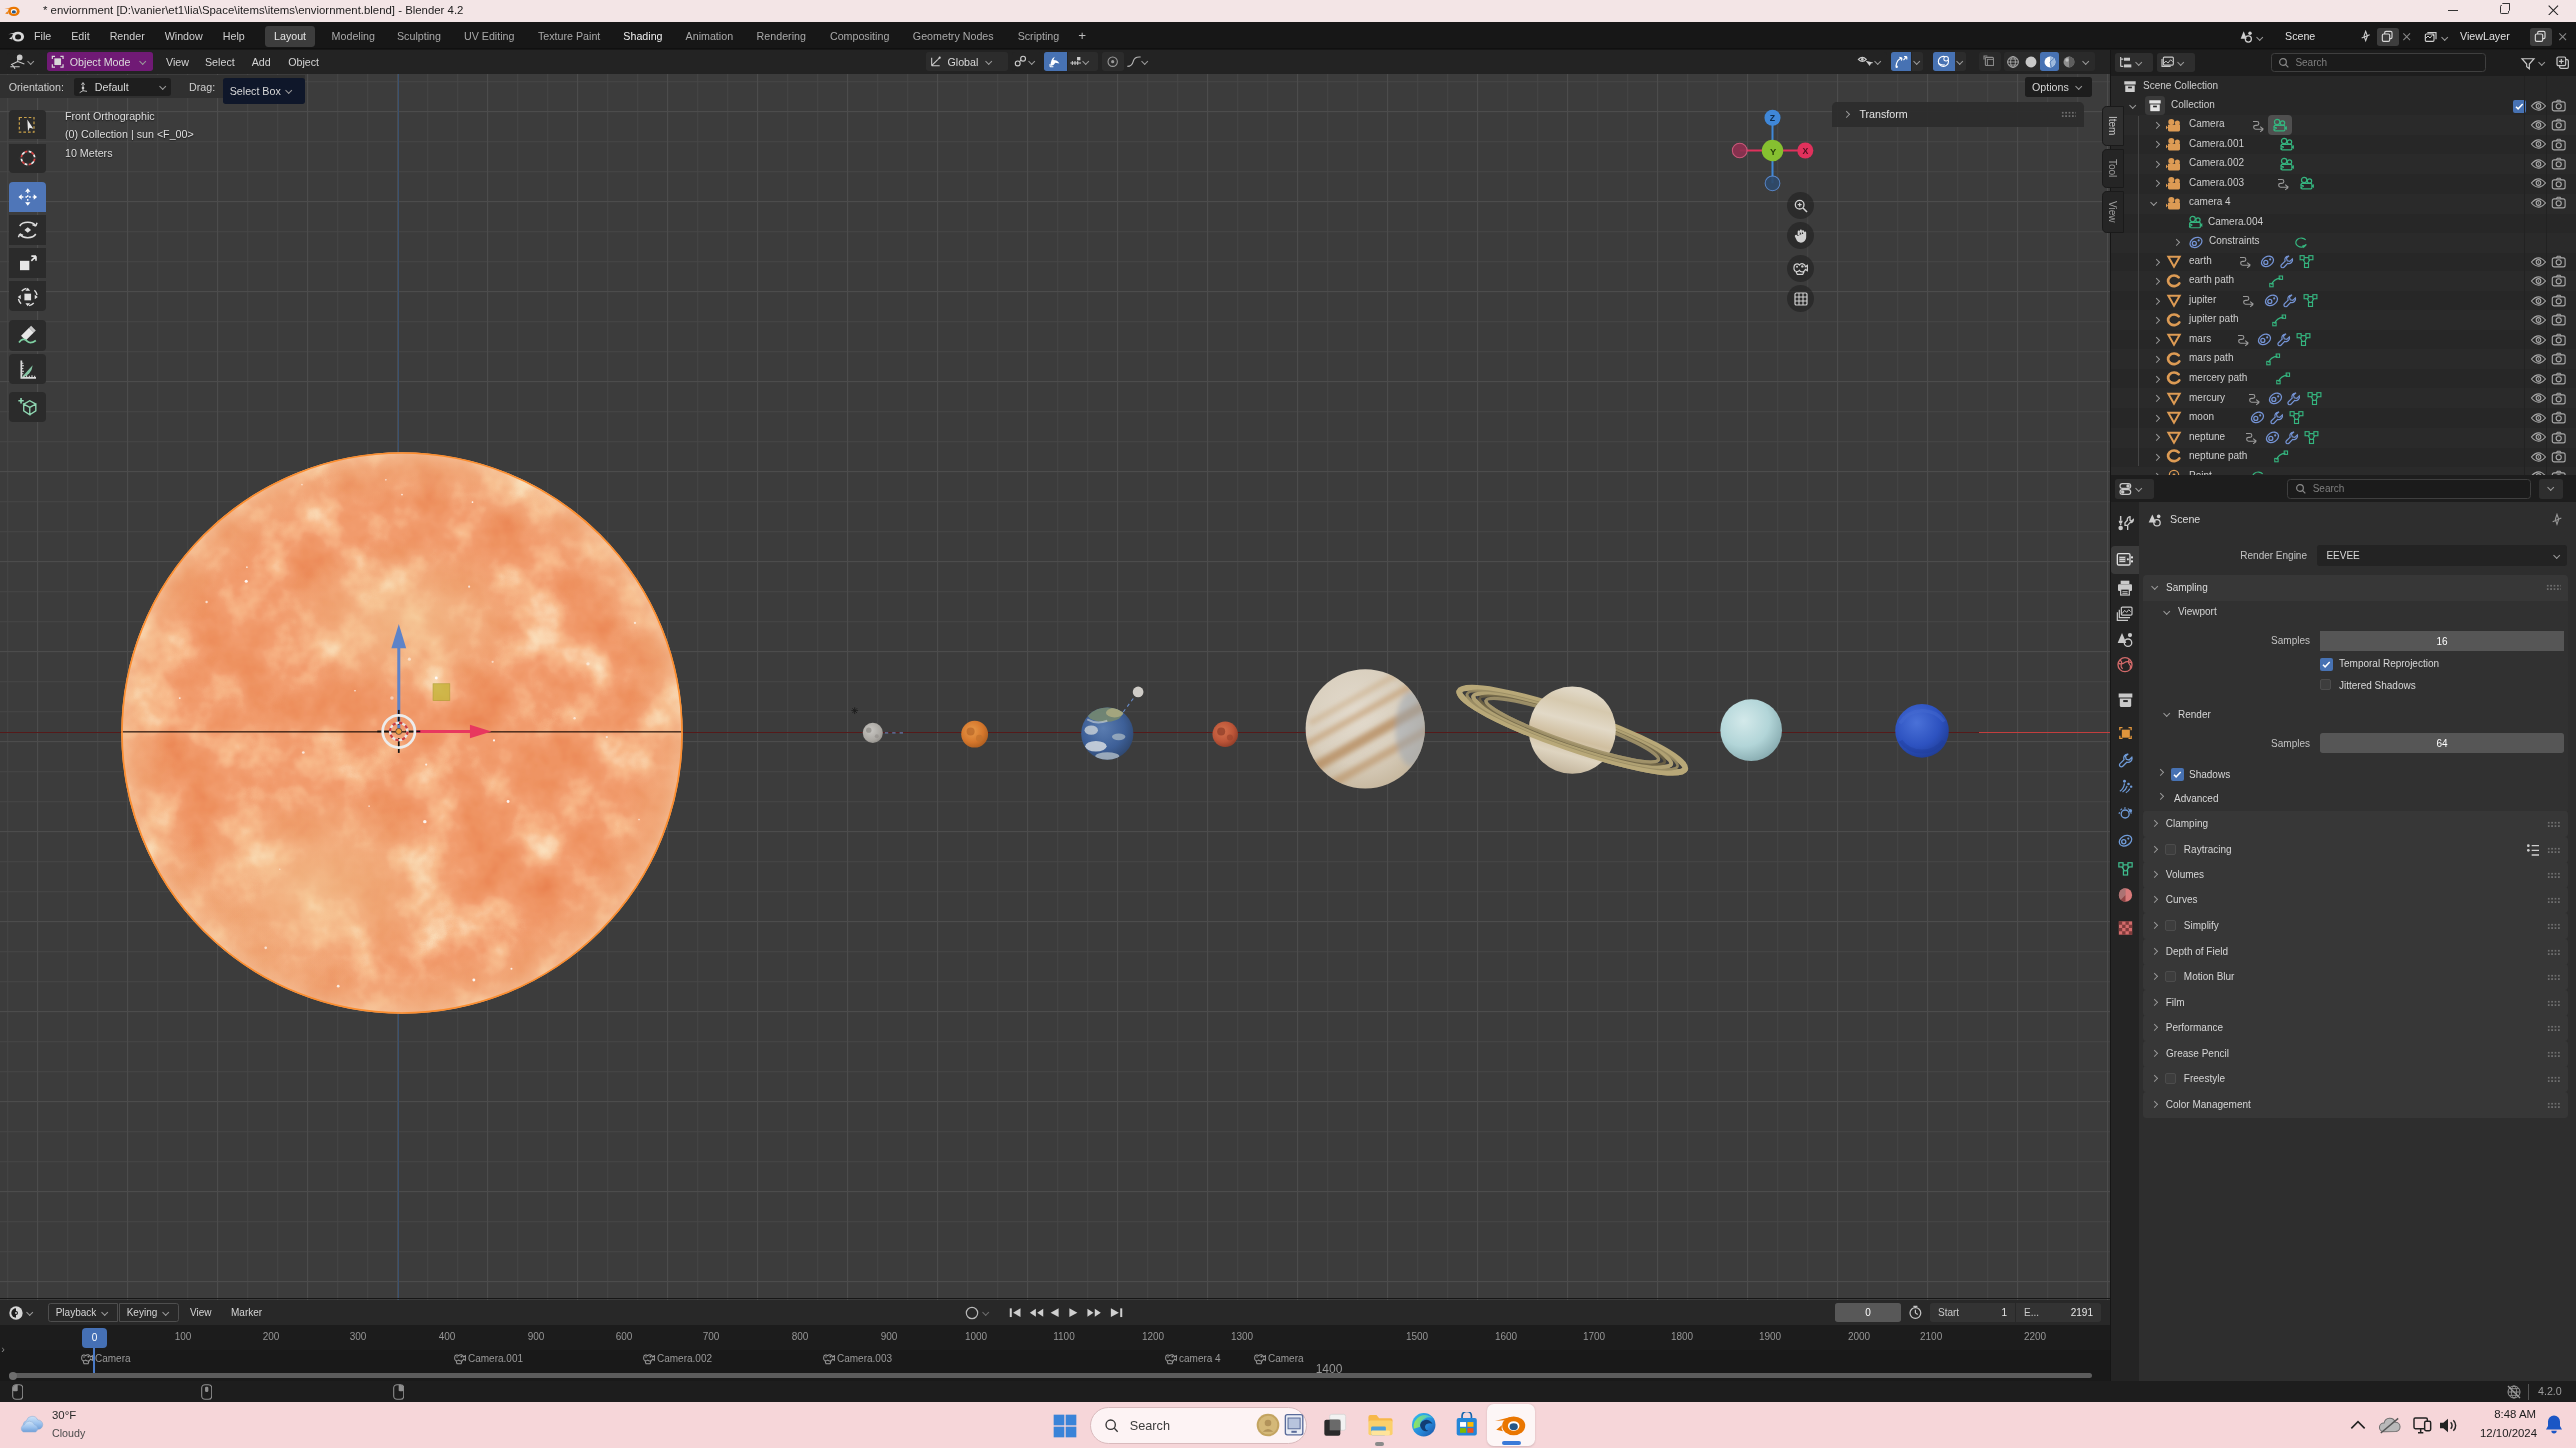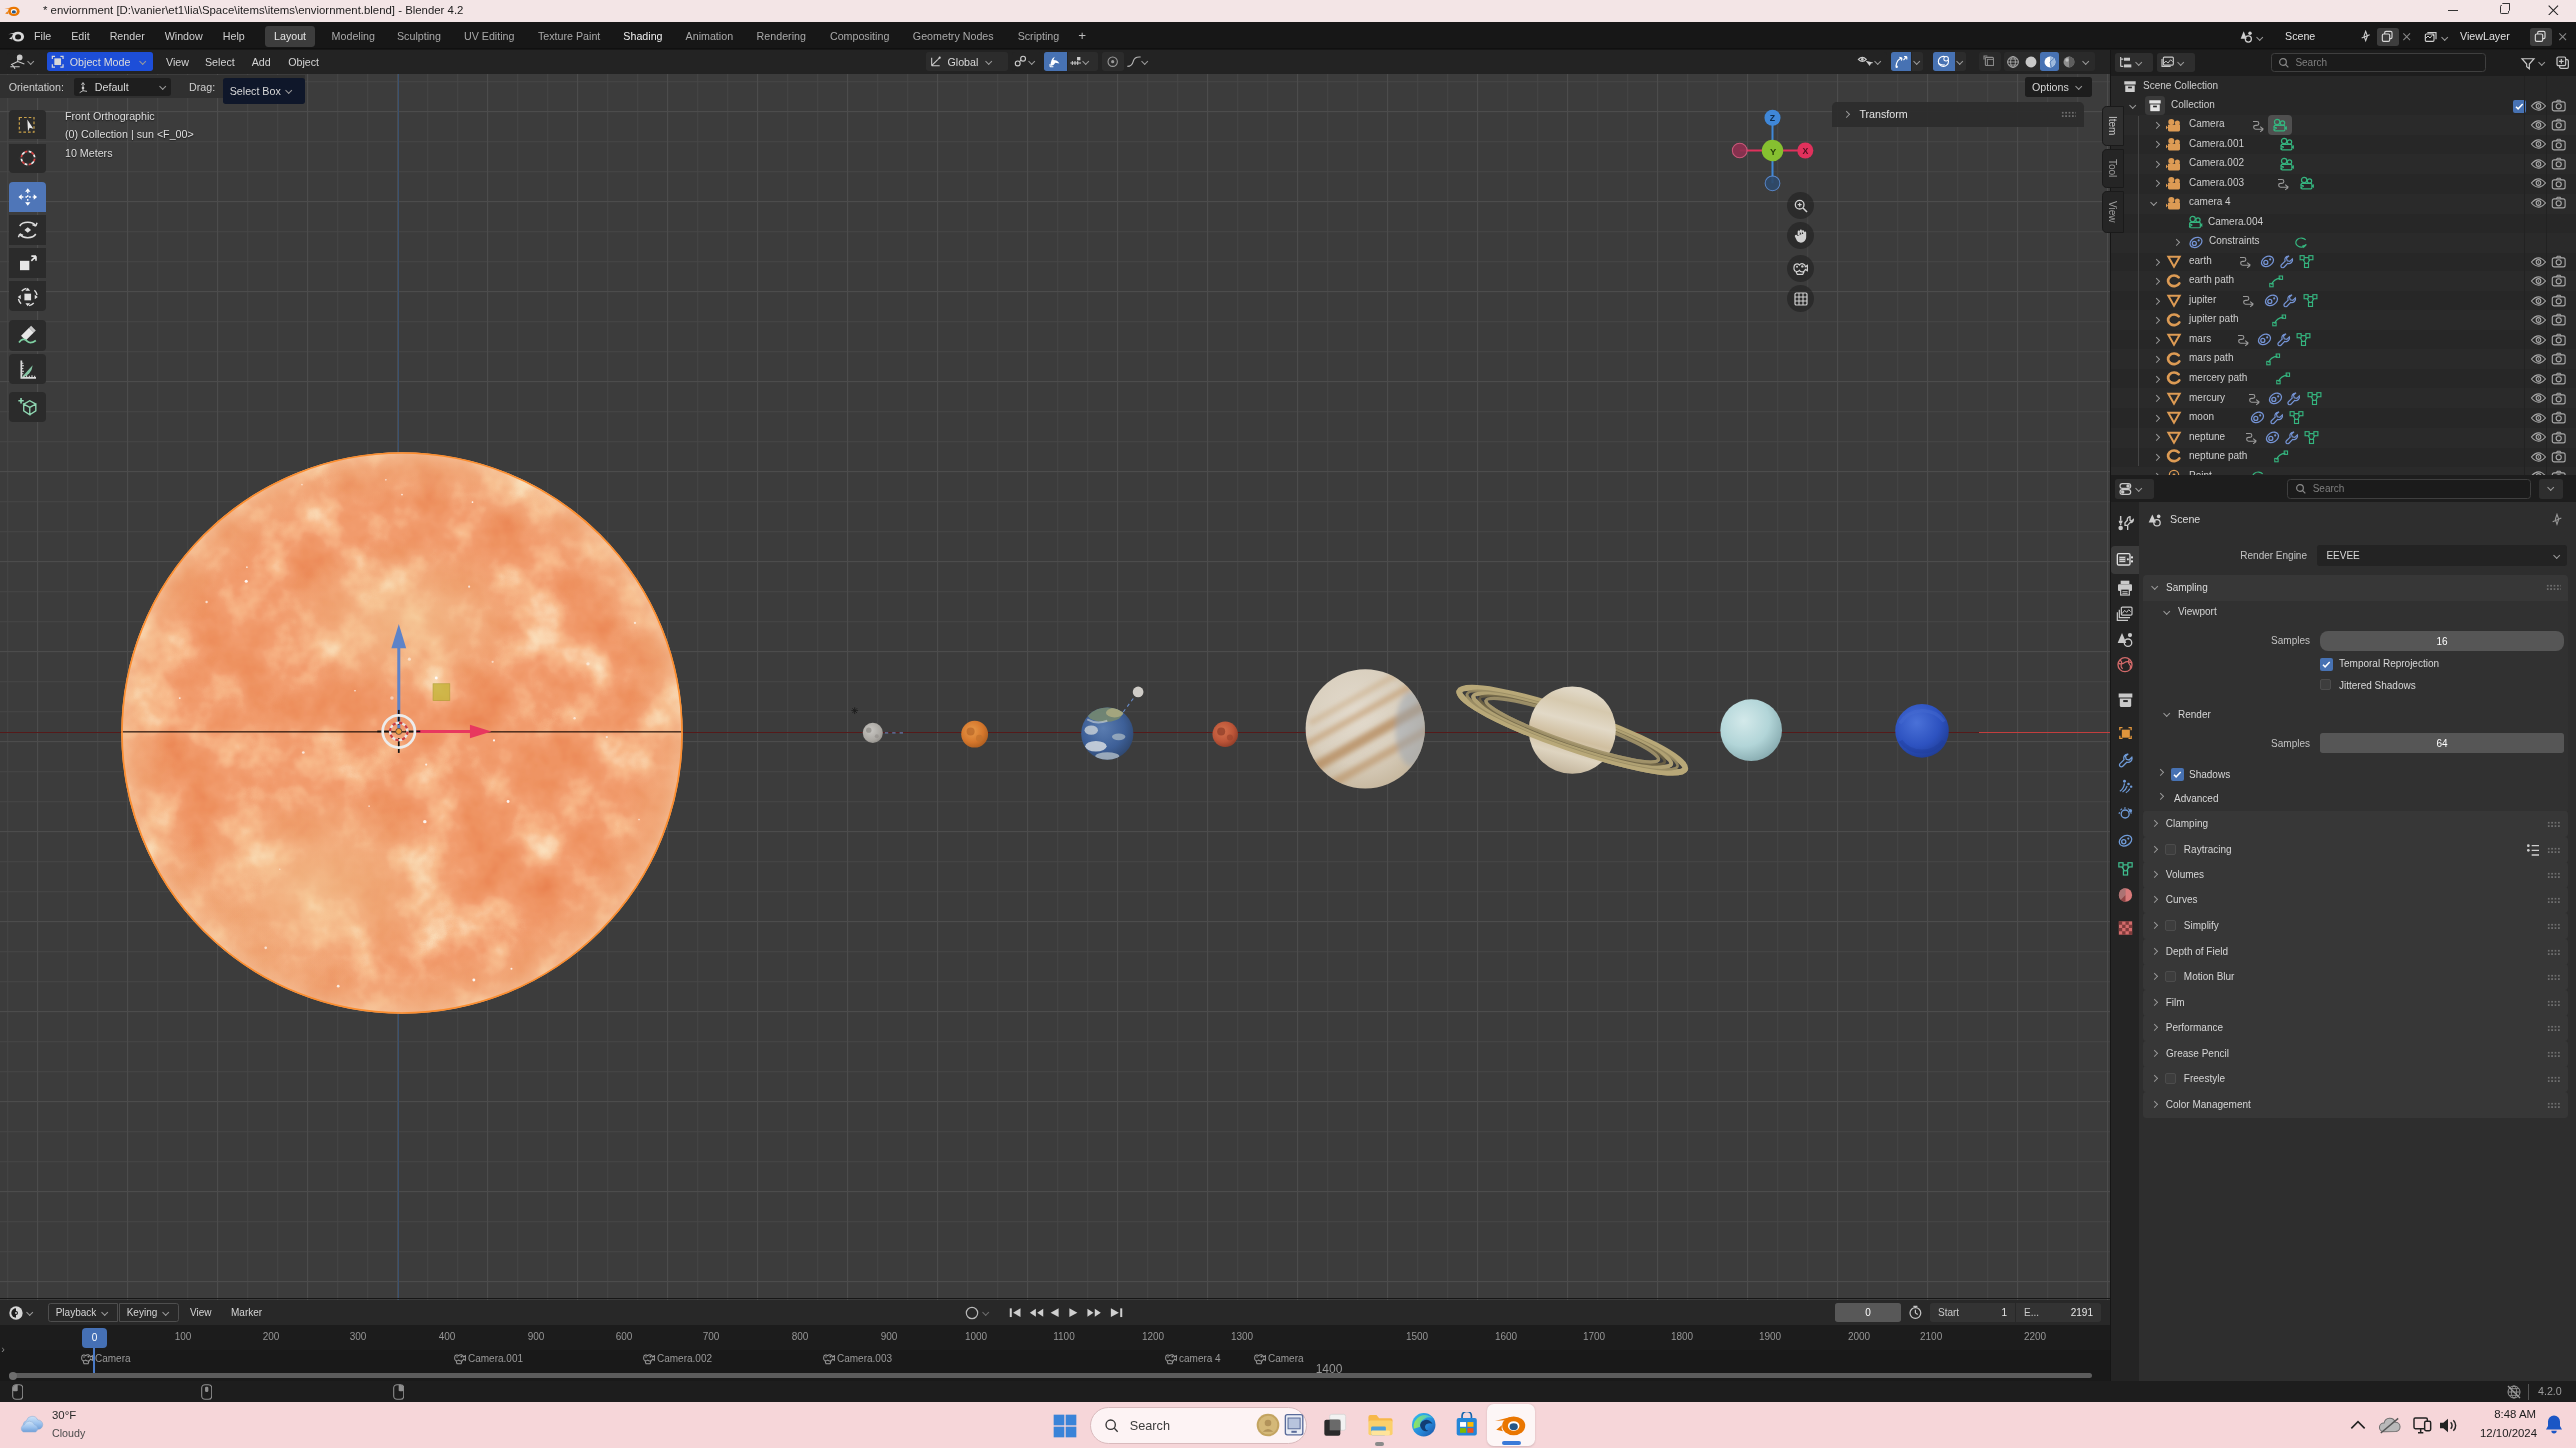--- a/index.html
+++ b/index.html
@@ -110,21 +110,21 @@
 
 <div class="a" style="left:0;top:50px;width:2111px;height:24px;background:#232323"></div>
 <div class="a row r4" style="left:6.7px;top:53px;width:35px;height:17.4px;background:#232323">
 <svg width="17.4" height="14.8" viewBox="0 0 26 22" style="margin-left:2.7px">
  <path d="M3 16 L13 11 M13 11 L23 15 M13 11 V3" stroke="#c9c9c9" stroke-width="1.6" fill="none"></path>
  <circle cx="16" cy="5" r="4.2" fill="#c9c9c9"></circle>
       <path d="M2 19 h14 M5 16 l4 6" stroke="#c9c9c9" stroke-width="1.6"></path>
 </svg>
     <span class="chev" style="margin-left:1.3px"></span>
   </div>
-<div class="a row r4" style="left:47px;top:52px;width:106px;height:19px;background:#1d4ed8">
+<div class="a row r4" style="left:47px;top:52px;width:106px;height:19px;background:#701a75">
  <svg width="13.4" height="13.4" viewBox="0 0 20 20" style="margin-left:4px">
   <rect x="5" y="5" width="10" height="10" fill="#d8d8d8"></rect>
   <path d="M2 6 V2 h4 M14 2 h4 v4 M18 14 v4 h-4 M6 18 H2 v-4" stroke="#d8d8d8" stroke-width="1.8" fill="none"></path>
  </svg>
  <span class="txt f16" style="margin-left:5.4px;color:#dcdcdc">Object Mode</span>
  <span class="chev" style="margin-left:9.4px"></span>
   </div>
 <div class="a row" style="left:166px;top:50px;height:24px;gap:0;font-size:10.7px;color:#d3d3d3">
 <span>View</span>
     <span style="width:16px"></span>
@@ -1284,21 +1284,21 @@
  <span class="chev" style="margin-left:auto;margin-right:8px"></span>
   </div>
 <div class="a" style="left:2143px;top:575px;width:425px;height:238px;background:#313131;border-radius:4px"></div>
 <div class="a" style="left:2143px;top:575px;width:425px;height:25.5px;background:#373737;border-radius:4px 4px 0 0"></div>
 <span class="a chev" style="left:2152px;top:584px"></span>
 <div class="a" style="left:2166px;top:582px;font-size:10px;color:#dcdcdc">Sampling</div>
 <span class="a grip" style="left:2546px;top:584px"></span>
 <span class="a chev" style="left:2164px;top:609px"></span>
 <div class="a" style="left:2178px;top:606px;font-size:10px;color:#d4d4d4">Viewport</div>
 <div class="a" style="left:2151px;top:635px;width:159px;text-align:right;font-size:10px;color:#c3c3c3">Samples</div>
-<div class="a cen" style="left:2320px;top:631px;width:244px;height:20px;background:#565656;border-radius:8px">
+<div class="a cen" style="left:2320px;top:631px;width:244px;height:20px;background:#565656;border-radius:0">
     <span style="font-size:10px;color:#fff">16</span>
   </div>
 <div class="a cen" style="left:2320px;top:658px;width:12.7px;height:12.7px;background:#4772b3;border-radius:2px">
     <svg width="8.7" height="7.4" viewBox="0 0 13 11">
       <use href="#i-check"></use>
     </svg>
   </div>
 <div class="a" style="left:2339px;top:658px;font-size:10px;color:#d8d8d8">Temporal Reprojection</div>
 <span class="a cb" style="left:2320px;top:679px"></span>
 <div class="a" style="left:2339px;top:680px;font-size:10px;color:#d8d8d8">Jittered Shadows</div>

